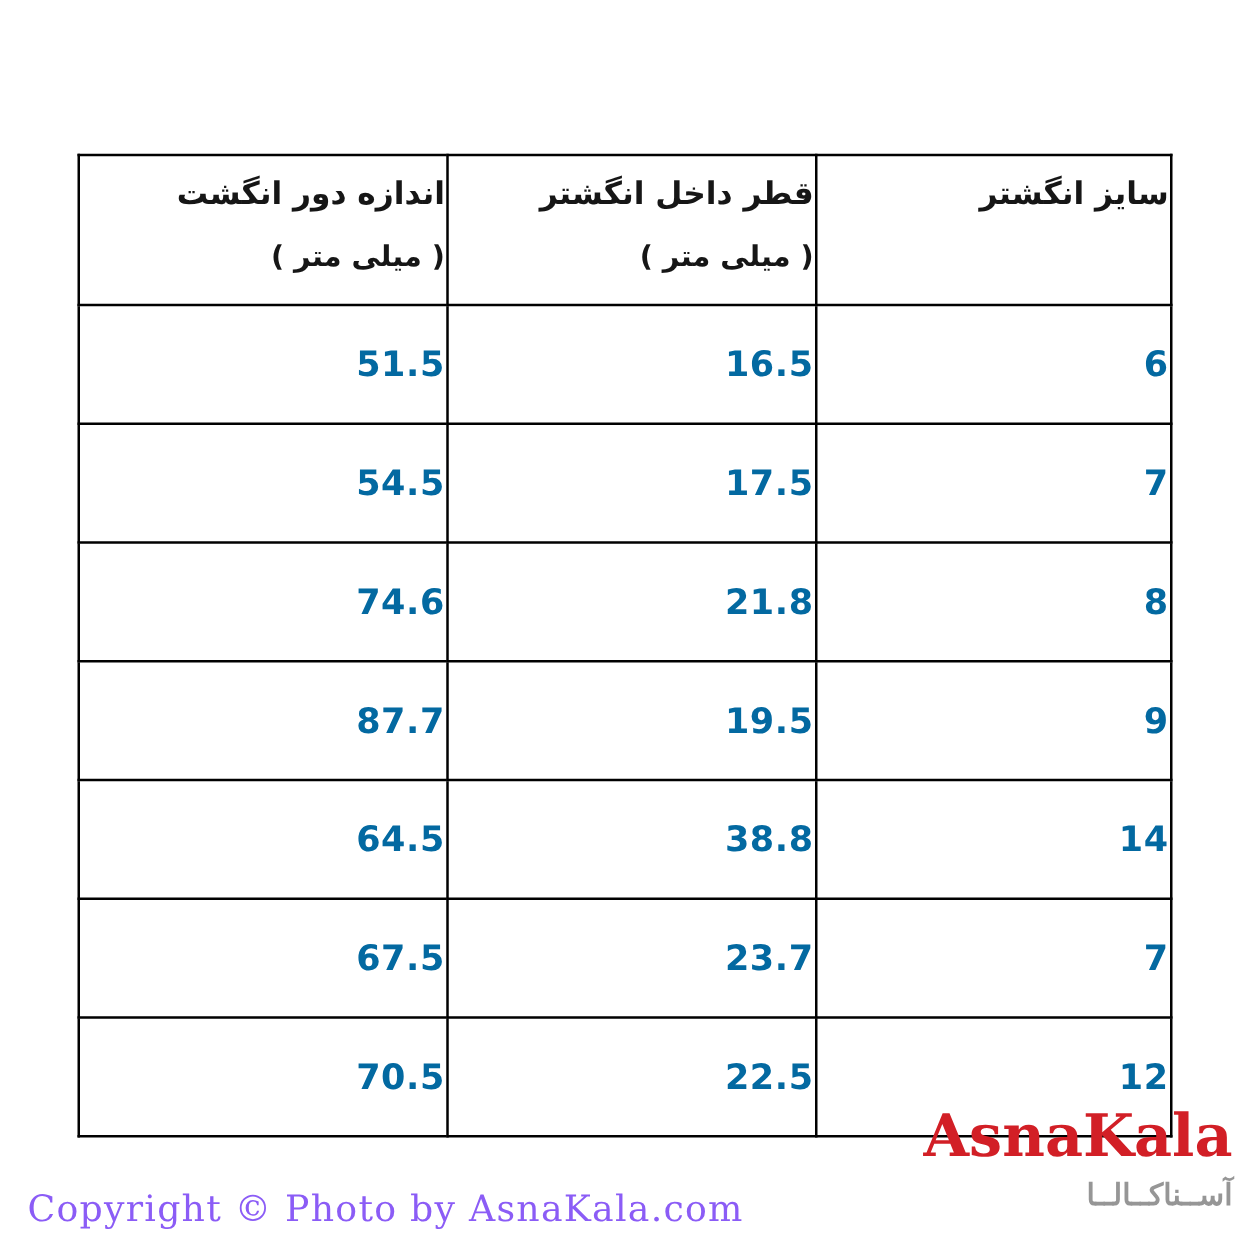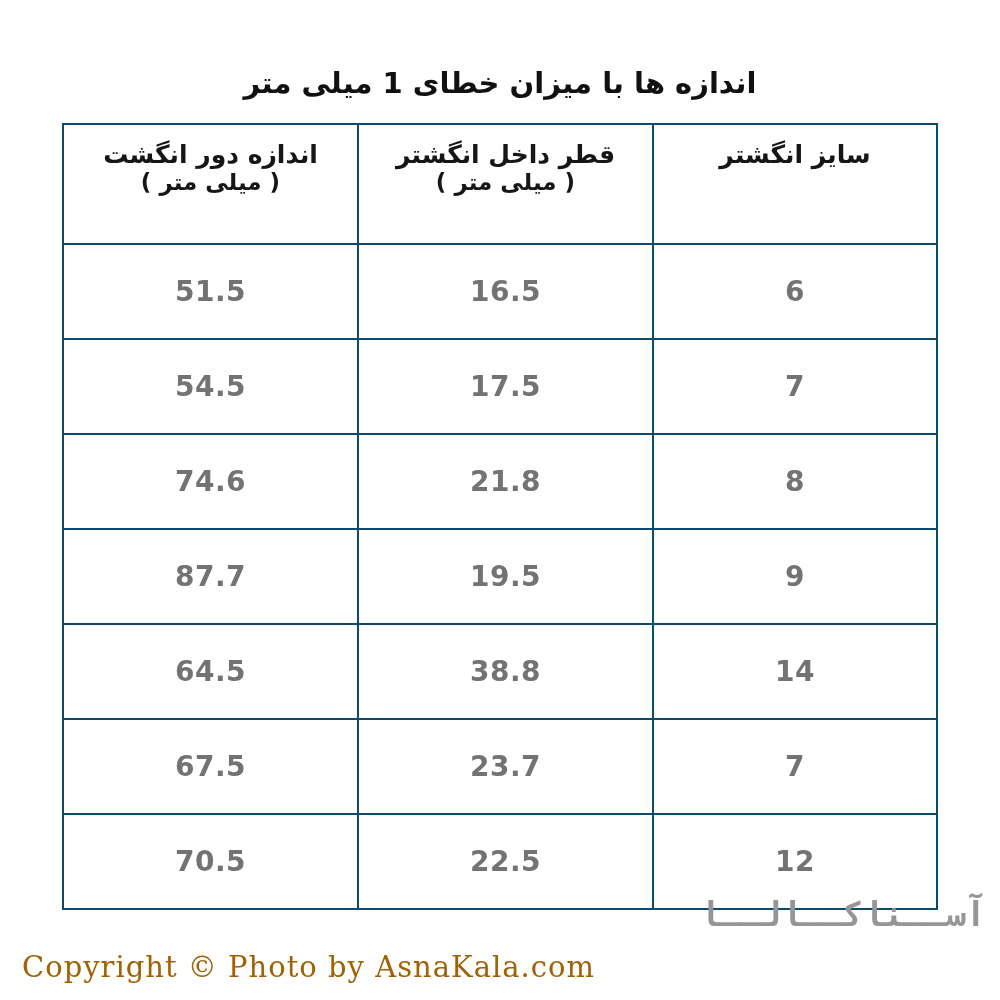--- a/index.html
+++ b/index.html
@@ -31,44 +31,45 @@
   table.size-table {
     position: absolute;
     left: 62px;
     top: 123px;
     width: 874px;
     border-collapse: collapse;
     table-layout: fixed;
     direction: rtl;
   }
   .size-table th, .size-table td {
-    border: 2px solid #0c4a6e;
+    border: 2px solid #000000;
     background: #ffffff;
-    text-align: center;
+    text-align: right;
   }
   .size-table th {
     height: 102px;
     vertical-align: top;
     padding-top: 15px;
     font-family: "DejaVu Sans", sans-serif;
     font-weight: bold;
     font-size: 25px;
     color: #161616;
   }
   .size-table th .unit-line {
+    margin-top: 24px;
     font-size: 23px;
     min-height: 28px;
   }
   .size-table td {
     height: 91px;
     vertical-align: middle;
     font-family: "DejaVu Sans", sans-serif;
     font-weight: bold;
     font-size: 28px;
-    color: #737373;
+    color: #0369a1;
     letter-spacing: 0.5px;
   }
   .col-size   { width: 284px; }
   .col-diam   { width: 295px; }
   .col-circ   { width: 295px; }
 
   
   .watermark {
     position: absolute;
     right: 14px;
@@ -77,44 +78,43 @@
   }
   .brand-latin {
     font-family: "DejaVu Serif", serif;
     font-weight: bold;
     font-size: 47px;
     line-height: 52px;
     letter-spacing: 0px;
   }
   .brand-persian {
     direction: rtl;
-    font-family: Liberation Mono, monospace;
+    font-family: Liberation Sans, sans-serif;
     font-weight: bold;
-    font-size: 34px;
+    font-size: 24px;
     line-height: 42px;
-    margin-top: 12px;
+    margin-top: 0px;
   }
 
   
   .copyright {
     position: absolute;
     left: 22px;
     top: 950px;
     font-family: "DejaVu Serif", serif;
     font-size: 29px;
-    color: #a16207;
+    color: #8b5cf6;
     letter-spacing: 1px;
   }
 </style>
 </head>
 <body>
 
 <div class="page">
 
-  <div class="title">اندازه ها با میزان خطای 1 میلی متر</div>
 
   <table class="size-table">
     <colgroup>
       <col class="col-size">
       <col class="col-diam">
       <col class="col-circ">
     </colgroup>
     <thead>
       <tr>
         <th>
@@ -164,18 +164,19 @@
       </tr>
       <tr>
         <td>12</td>
         <td>22.5</td>
         <td>70.5</td>
       </tr>
     </tbody>
   </table>
 
   <div class="watermark">
+    <div class="brand-latin" style="color: rgb(210, 31, 38);">AsnaKala</div>
     <div class="brand-persian" style="color: rgb(150, 150, 150);">آســناکــالــا</div>
   </div>
 
   <div class="copyright">Copyright © Photo by AsnaKala.com</div>
 
 </div>
 
 </body></html>

